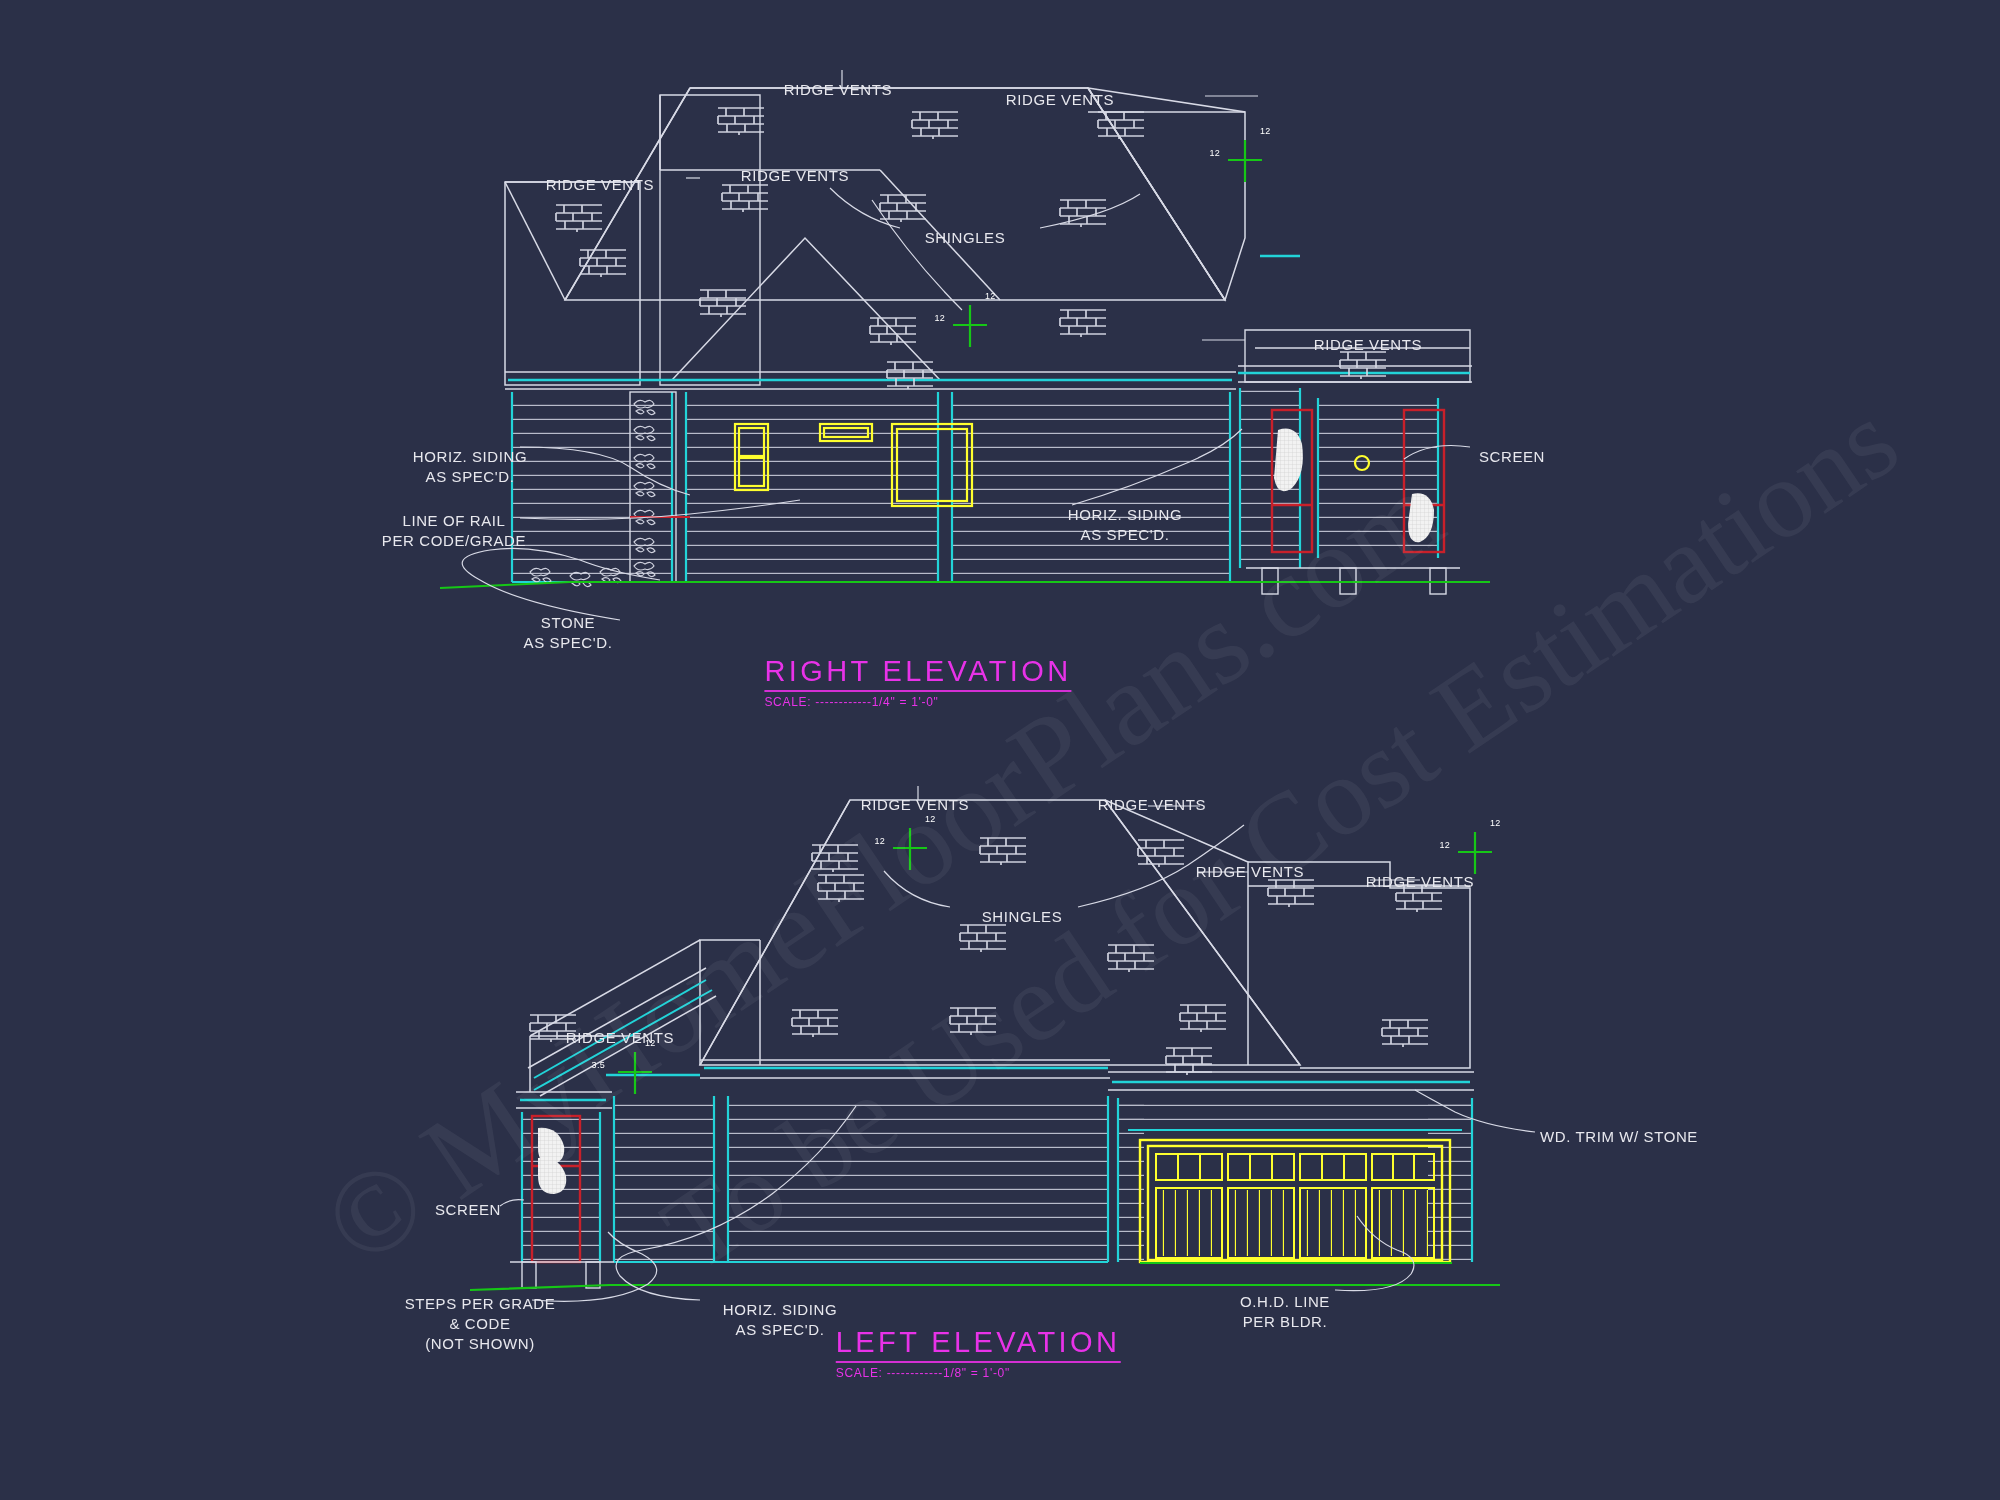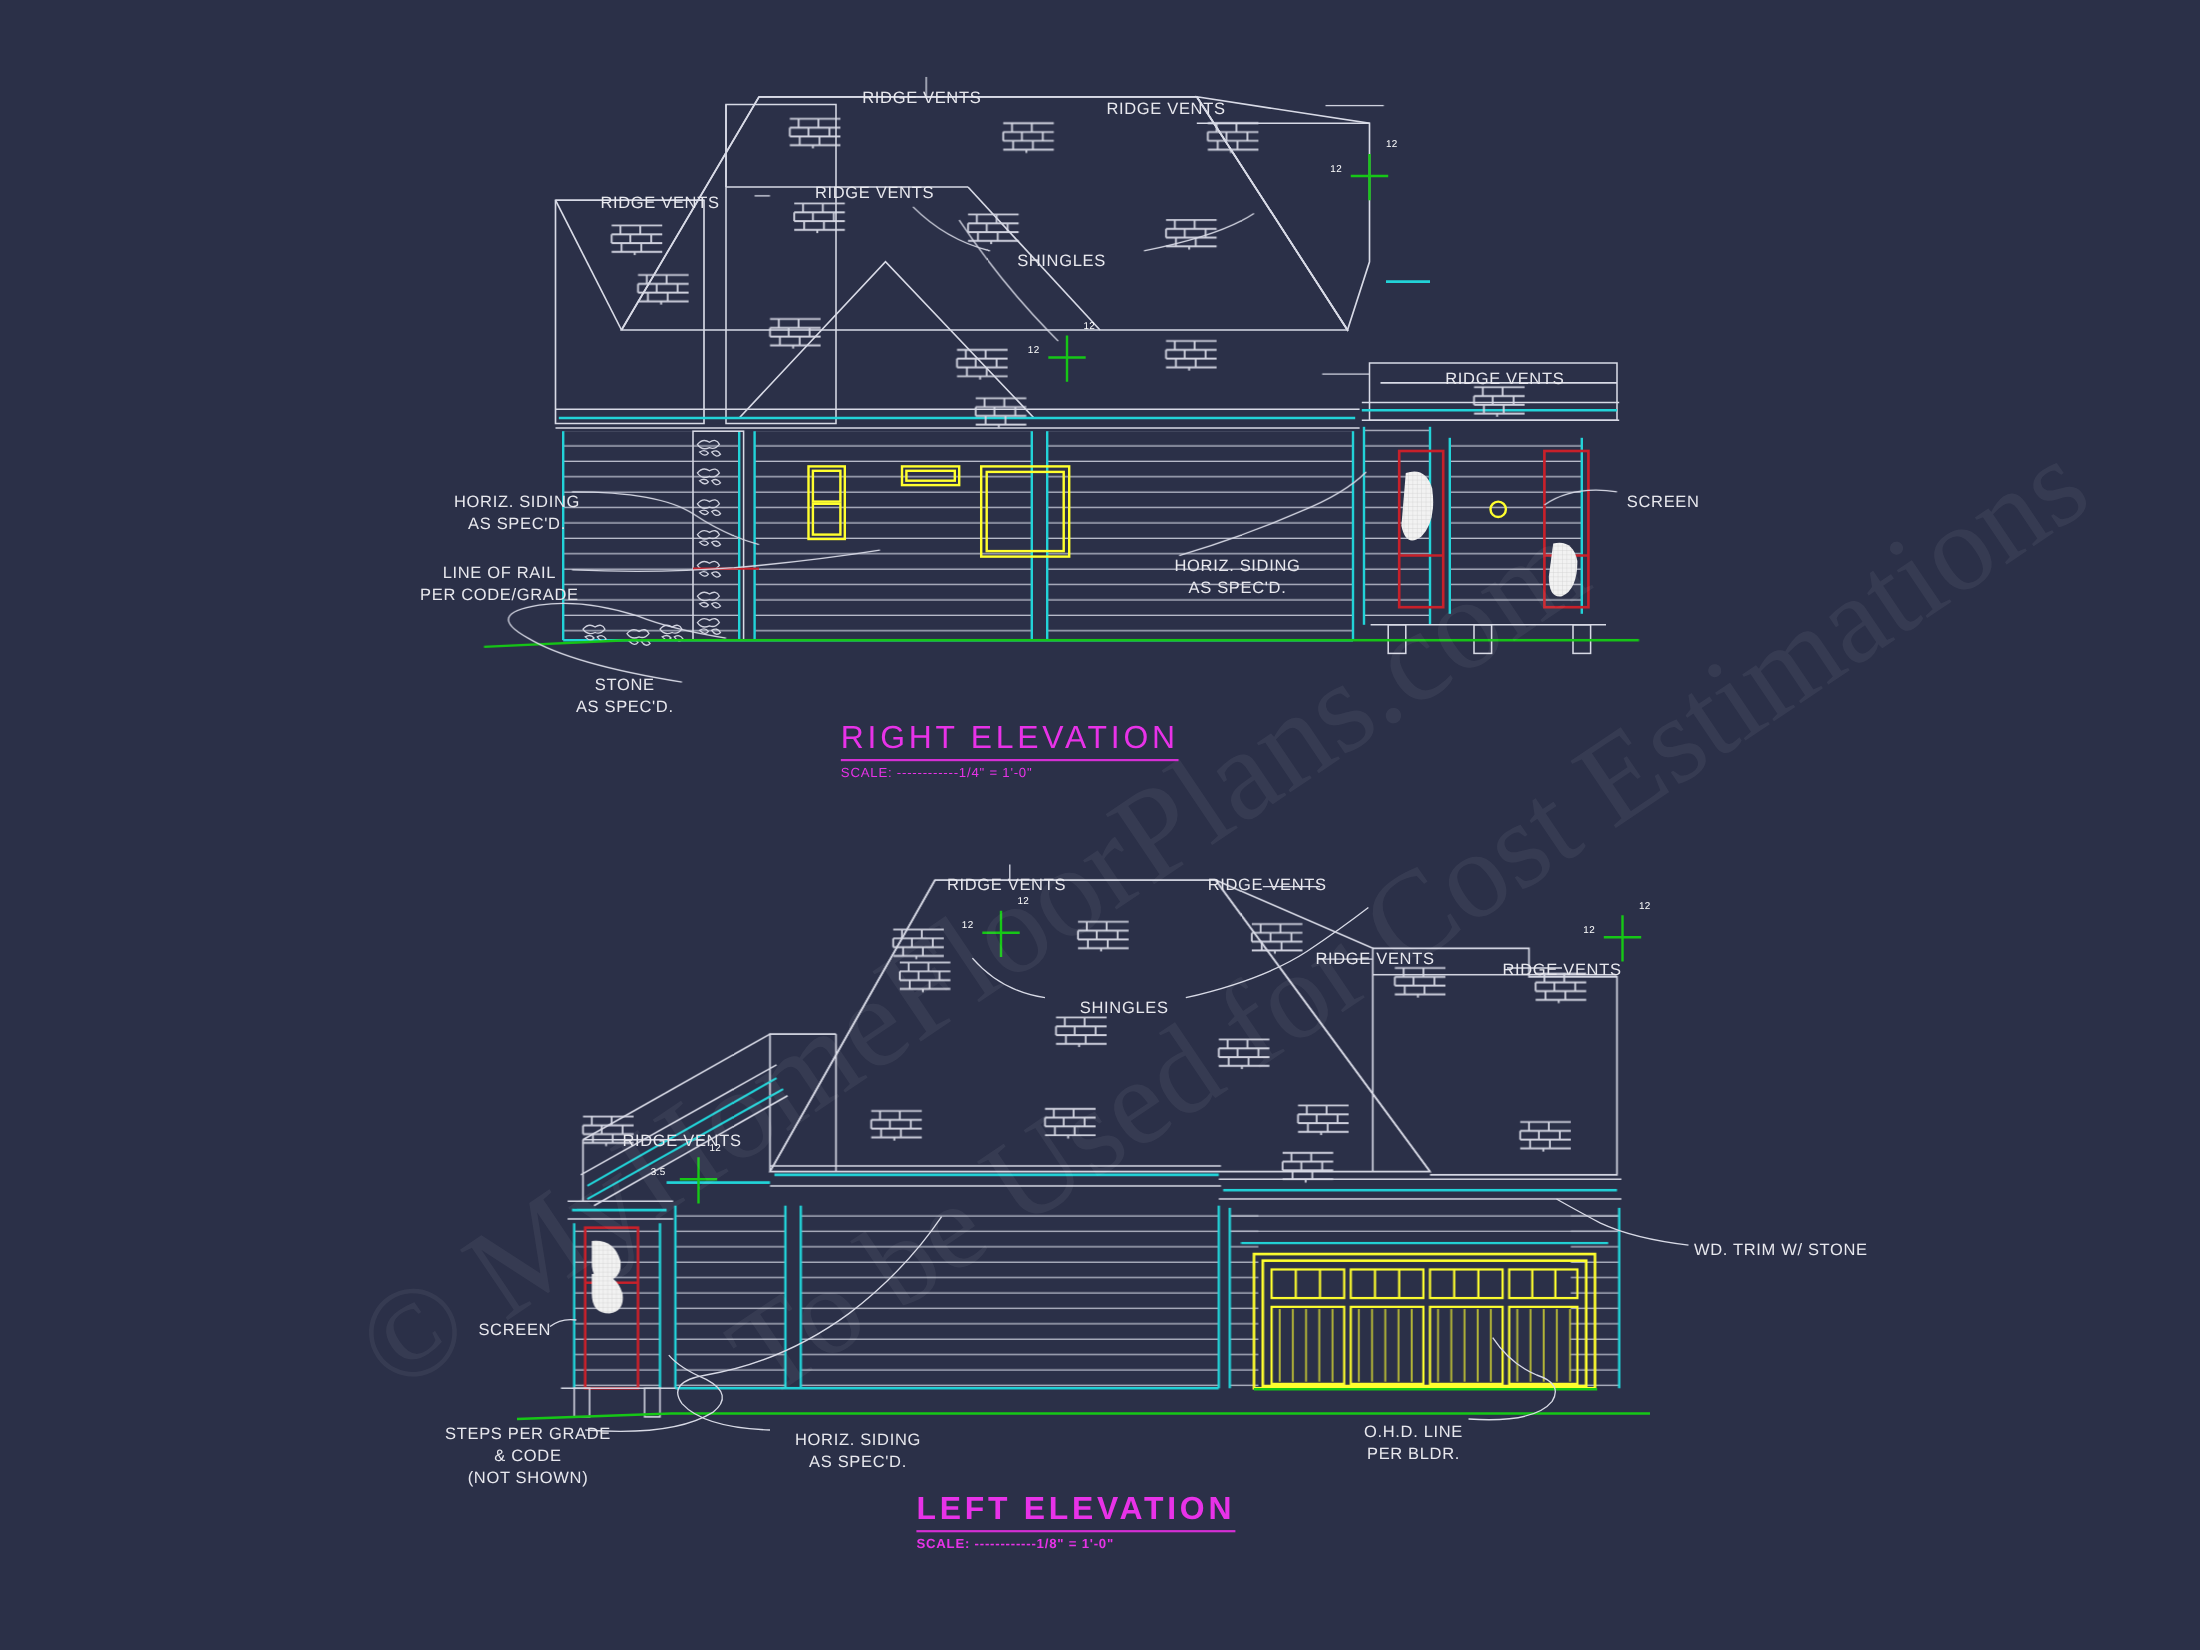--- a/index.html
+++ b/index.html
@@ -400,19 +400,19 @@
       <div class="pitch" style="left: 645px; top: 1038px;">12</div>
       <div class="pitch" style="left: 605px; top: 1060px; transform: translateX(-100%);">3.5</div>
     </div>
 
   <div class="title-blk" style="left:918px;top:655px;">
     <div class="title-main">RIGHT ELEVATION</div>
     <div class="title-rule"></div>
     <div class="title-scale">SCALE: ------------1/4" = 1'-0"</div>
   </div>
 
-  <div class="title-blk" style="left:978px;top:1356px;font-weight:bold;">
+  <div class="title-blk" style="left:978px;top:1326px;">
     <div class="title-main">LEFT ELEVATION</div>
     <div class="title-rule"></div>
     <div class="title-scale">SCALE: ------------1/8" = 1'-0"</div>
   </div>
 
 </div>
 
 </body></html>

